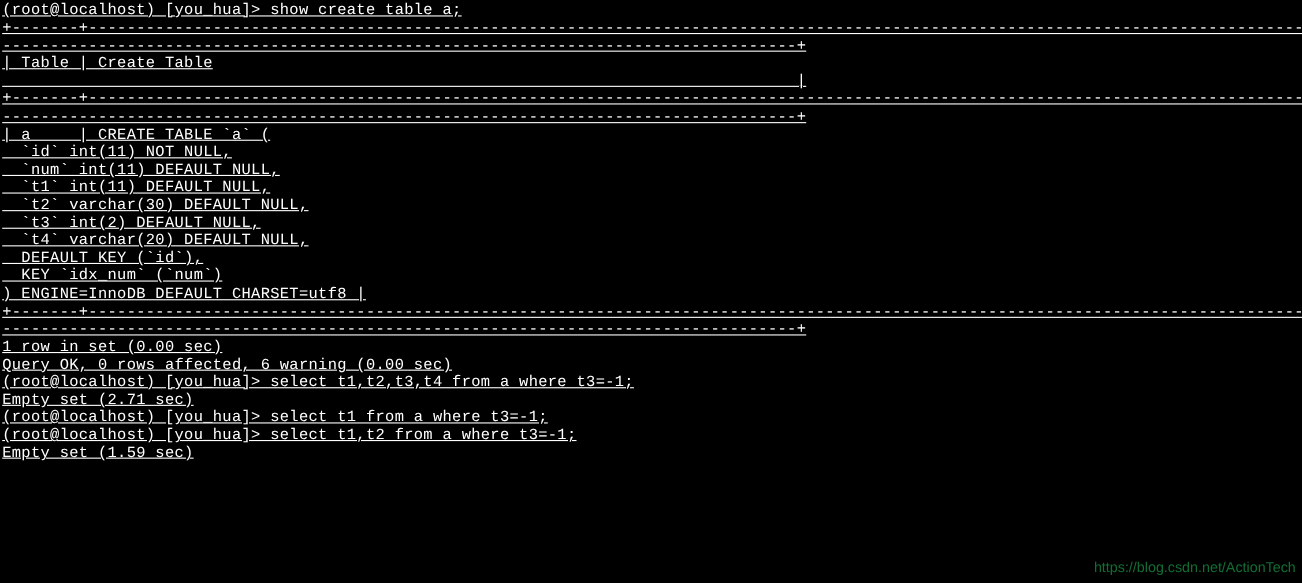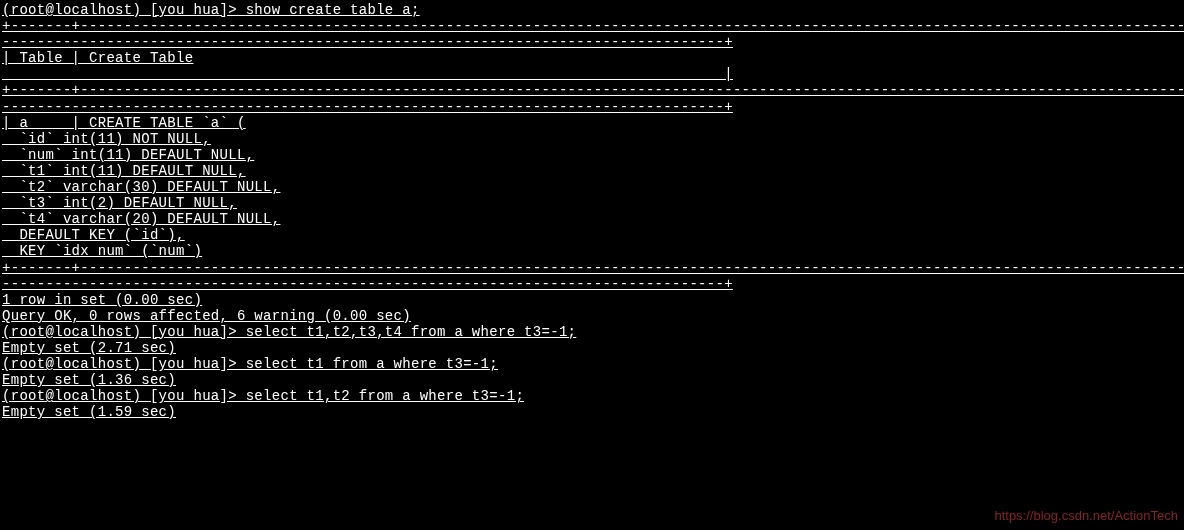--- a/index.html
+++ b/index.html
@@ -21,21 +21,21 @@
     }
     .term-line {
       white-space: pre;
       letter-spacing: 0.3px;
       text-decoration: underline;
     }
     .watermark {
       position: absolute;
       right: 6px;
       bottom: 6px;
-      color: #ef4444;
+      color: #22c55e;
       font-size: 13px;
       opacity: 0.55;
       font-family: Arial, sans-serif;
       margin-top: 48px;
     }
   </style>
 </head>
 <body>
 
 <div>
@@ -48,29 +48,29 @@
   <div class="term-line">-----------------------------------------------------------------------------------+</div>
   <div class="term-line">| a     | CREATE TABLE `a` (</div>
   <div class="term-line">  `id` int(11) NOT NULL,</div>
   <div class="term-line">  `num` int(11) DEFAULT NULL,</div>
   <div class="term-line">  `t1` int(11) DEFAULT NULL,</div>
   <div class="term-line">  `t2` varchar(30) DEFAULT NULL,</div>
   <div class="term-line">  `t3` int(2) DEFAULT NULL,</div>
   <div class="term-line">  `t4` varchar(20) DEFAULT NULL,</div>
   <div class="term-line">  DEFAULT KEY (`id`),</div>
   <div class="term-line">  KEY `idx_num` (`num`)</div>
+  <div class="term-line">) ENGINE=InnoDB DEFAULT CHARSET=utf8 |</div>
   <div class="term-line">+-------+--------------------------------------------------------------------------------------------------------------------------------------------------------------------------</div>
   <div class="term-line">-----------------------------------------------------------------------------------+</div>
   <div class="term-line">1 row in set (0.00 sec)</div>
   <div class="term-line"></div>
   <div class="term-line">Query OK, 0 rows affected, 6 warning (0.00 sec)</div>
   <div class="term-line"></div>
   <div class="term-line">(root@localhost) [you_hua]&gt; select t1,t2,t3,t4 from a where t3=-1;</div>
   <div class="term-line">Empty set (2.71 sec)</div>
   <div class="term-line"></div>
   <div class="term-line">(root@localhost) [you_hua]&gt; select t1 from a where t3=-1;</div>
-  <div class="term-line">Empty set (1.36 sec)</div>
   <div class="term-line"></div>
   <div class="term-line">(root@localhost) [you_hua]&gt; select t1,t2 from a where t3=-1;</div>
   <div class="term-line">Empty set (1.59 sec)</div>
 </div>
 
 <div class="watermark">https://blog.csdn.net/ActionTech</div>
 
 </body></html>

